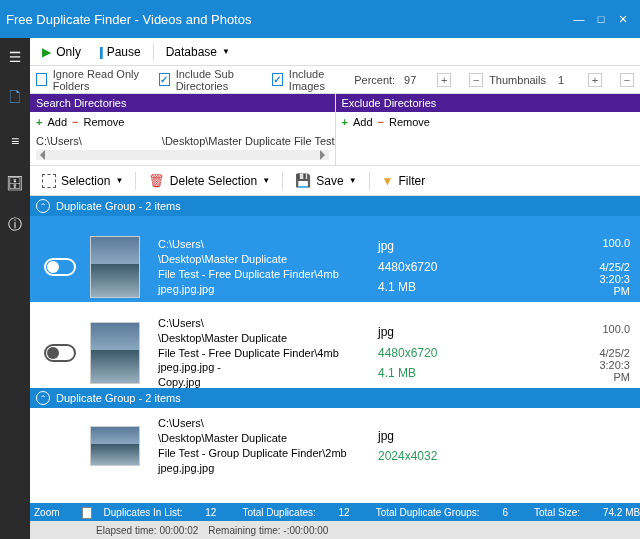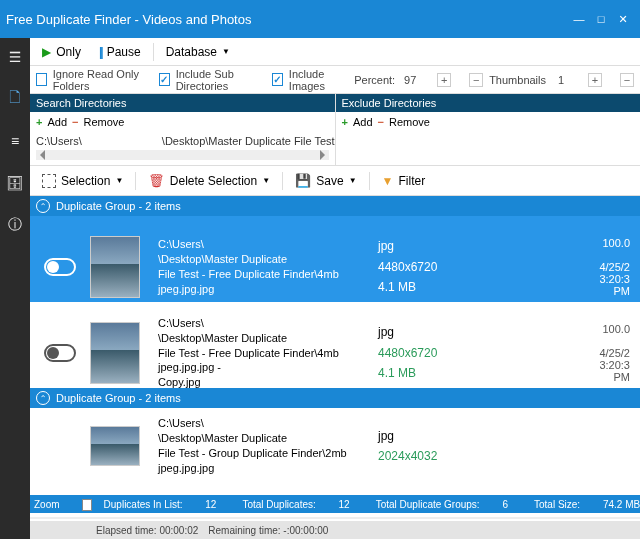--- a/index.html
+++ b/index.html
@@ -17,21 +17,21 @@
   .tbtn { display:flex; align-items:center; gap:5px; padding:0 6px; height:22px; }
   .sep { width:1px; height:18px; background:#ddd; }
   .caret { font-size:8px; }
   .toolbar2 { height:28px; border-bottom:1px solid #ddd; display:flex; align-items:center; padding:0 6px; gap:6px; font-size:11px; color:#444; }
   .chk { width:13px; height:13px; border:1px solid #1a87d5; display:inline-flex; align-items:center; justify-content:center; color:#1a87d5; font-size:10px; font-weight:bold; }
   .spin { display:flex; align-items:center; gap:18px; }
   .spin span.val { min-width:18px; text-align:center; }
   .spin .pm { border:1px solid #ccc; width:14px; height:14px; display:flex; align-items:center; justify-content:center; font-size:11px; color:#666; }
   .dirs { height:72px; display:flex; border-bottom:1px solid #ddd; }
   .dirpanel { flex:1; border-right:1px solid #ddd; min-width:0; display:flex; flex-direction:column; }
-  .dirhdr { background:#0c4a6e; color:#fff; font-size:11px; padding:3px 6px; }
+  .dirhdr { background:#4c1d95; color:#fff; font-size:11px; padding:3px 6px; }
   .dirtb { display:flex; align-items:center; gap:5px; padding:4px 6px; font-size:11px; }
   .plus { color:#2a9b2a; font-weight:bold; }
   .minus { color:#d06040; font-weight:bold; }
   .dirpath { font-size:11px; color:#333; padding:3px 6px; white-space:nowrap; overflow:hidden; }
   .dirscroll { height:10px; background:#eee; margin:0 6px; position:relative; }
   .dirscroll::before,.dirscroll::after { content:''; position:absolute; top:0; width:0; height:0; border:5px solid transparent; }
   .dirscroll::before { left:-1px; border-right-color:#888; }
   .dirscroll::after { right:-1px; border-left-color:#888; }
   .toolbar3 { height:30px; border-bottom:1px solid #ddd; display:flex; align-items:center; padding:0 6px; gap:6px; }
   .selic { border:1px dashed #555; width:14px; height:14px; }
@@ -52,21 +52,21 @@
   .col2 { width:80px; font-size:12px; line-height:1.7; }
   .row:not(.sel) .green { color:#2a9b5a; }
   .row.sel .green { color:#fff; }
   .col3 { position:absolute; right:10px; font-size:11px; text-align:right; }
   .row:not(.sel) .col3 { color:#555; }
   .footer { position:absolute; bottom:0; left:30px; right:0; }
   .status1 { height:18px; background:#1a87d5; color:#fff; font-size:10px; display:flex; align-items:center; padding:0 4px; gap:10px; white-space:nowrap; overflow:hidden; }
   .sdiv { width:1px; height:12px; background:rgba(255,255,255,0.45); margin:0 3px; }
   .slider { width:40px; height:4px; background:#7ab8e8; position:relative; margin:0 4px; }
   .slider::after { content:''; position:absolute; left:8px; top:-3px; width:8px; height:10px; background:#fff; border:1px solid #888; }
-  .status2 { height:18px; background:#e4e4e4; font-size:10px; display:flex; align-items:center; padding:0 6px; gap:10px; color:#444;margin-top:8px; }
+  .status2 { height:18px; background:#e4e4e4; font-size:10px; display:flex; align-items:center; padding:0 6px; gap:10px; color:#444; }
   .prog { position:absolute; left:0; bottom:34px; right:0; height:2px; background:#eee; }
 </style>
 </head>
 <body>
 
 <div class="titlebar">
   <span class="title">Free Duplicate Finder - Videos and Photos</span>
   <span class="winbtn">—</span>
   <span class="winbtn">□</span>
   <span class="winbtn">✕</span>

